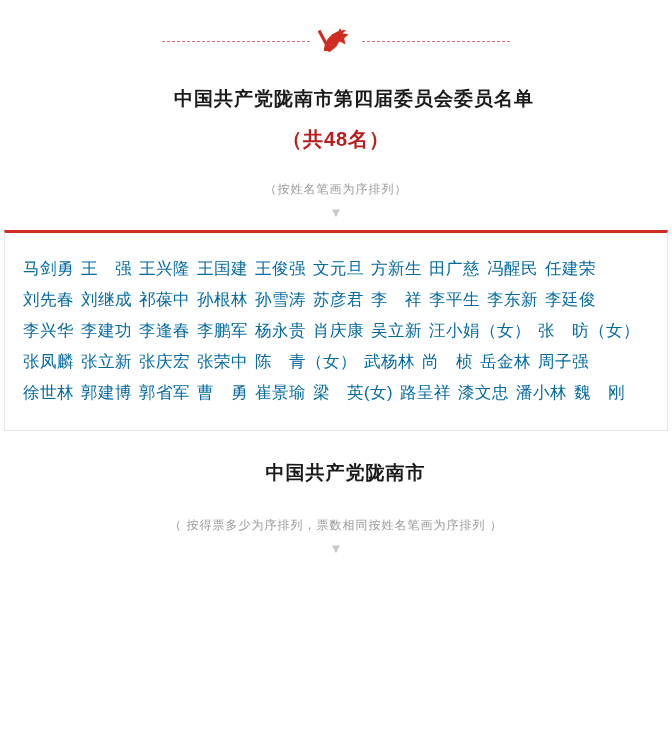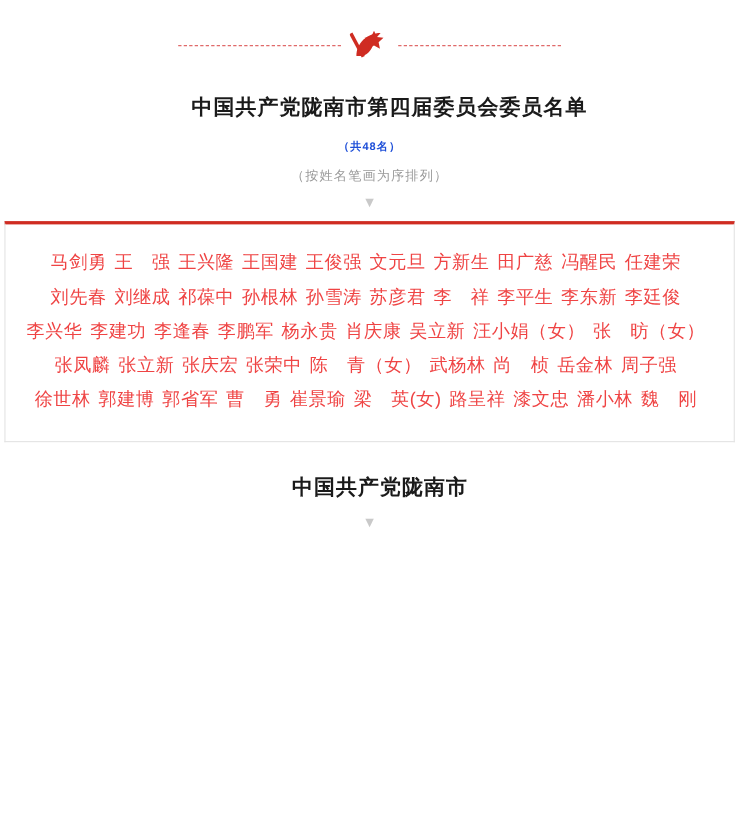--- a/index.html
+++ b/index.html
@@ -49,31 +49,31 @@
   .main-title {
     font-size: 19px;
     font-weight: bold;
     color: #1a1a1a;
     letter-spacing: 1px;
     line-height: 30px;
     margin-top: 12px;
     padding-left: 36px;
   }
   .sub-count {
-    font-size: 10px;
+    font-size: 20px;
     font-weight: bold;
-    color: #1d4ed8;
+    color: #b91c1c;
     letter-spacing: 1px;
     margin-top: 12px;
   }
   .note {
     font-size: 12px;
     color: #9a9a9a;
     letter-spacing: 1px;
-    margin-top: 12px;
+    margin-top: 28px;
   }
   .arrow {
     color: #c9c9c9;
     font-size: 13px;
     margin-top: 8px;
     line-height: 14px;
   }
 
   
   .panel {
@@ -81,23 +81,23 @@
     border-left: 1px solid #e3e3e3;
     border-right: 1px solid #e3e3e3;
     border-bottom: 1px solid #e3e3e3;
     margin: 10px 4px 0 4px;
     padding: 20px 18px 22px 18px;
     box-sizing: border-box;
   }
   .names {
     font-size: 16.5px;
     line-height: 31px;
-    color: #ef4444;
+    color: #0369a1;
     letter-spacing: 0.5px;
-    text-align: center;
+    text-align: left;
     word-break: break-all;
   }
   .name {
     margin-right: 7px;
     white-space: nowrap;
   }
 
   .section-gap {
     height: 26px;
   }
@@ -137,17 +137,18 @@
   </div>
 
   <div class="panel">
     <div class="names" id="names1"><span class="name">马剑勇</span><span class="name">王　强</span><span class="name">王兴隆</span><span class="name">王国建</span><span class="name">王俊强</span><span class="name">文元旦</span><span class="name">方新生</span><span class="name">田广慈</span><span class="name">冯醒民</span><span class="name">任建荣</span><span class="name">刘先春</span><span class="name">刘继成</span><span class="name">祁葆中</span><span class="name">孙根林</span><span class="name">孙雪涛</span><span class="name">苏彦君</span><span class="name">李　祥</span><span class="name">李平生</span><span class="name">李东新</span><span class="name">李廷俊</span><span class="name">李兴华</span><span class="name">李建功</span><span class="name">李逢春</span><span class="name">李鹏军</span><span class="name">杨永贵</span><span class="name">肖庆康</span><span class="name">吴立新</span><span class="name">汪小娟（女）</span><span class="name">张　昉（女）</span><span class="name">张凤麟</span><span class="name">张立新</span><span class="name">张庆宏</span><span class="name">张荣中</span><span class="name">陈　青（女）</span><span class="name">武杨林</span><span class="name">尚　桢</span><span class="name">岳金林</span><span class="name">周子强</span><span class="name">徐世林</span><span class="name">郭建博</span><span class="name">郭省军</span><span class="name">曹　勇</span><span class="name">崔景瑜</span><span class="name">梁　英(女)</span><span class="name">路呈祥</span><span class="name">漆文忠</span><span class="name">潘小林</span><span class="name">魏　刚</span></div>
   </div>
 
   <div class="section-gap"></div>
 
   <div class="title-block">
     <div class="title2">中国共产党陇南市</div>
+    <div class="note">（ 按得票多少为序排列，票数相同按姓名笔画为序排列 ）</div>
     <div class="arrow">▼</div>
   </div>
 
 
 </div>
 
 </body></html>

